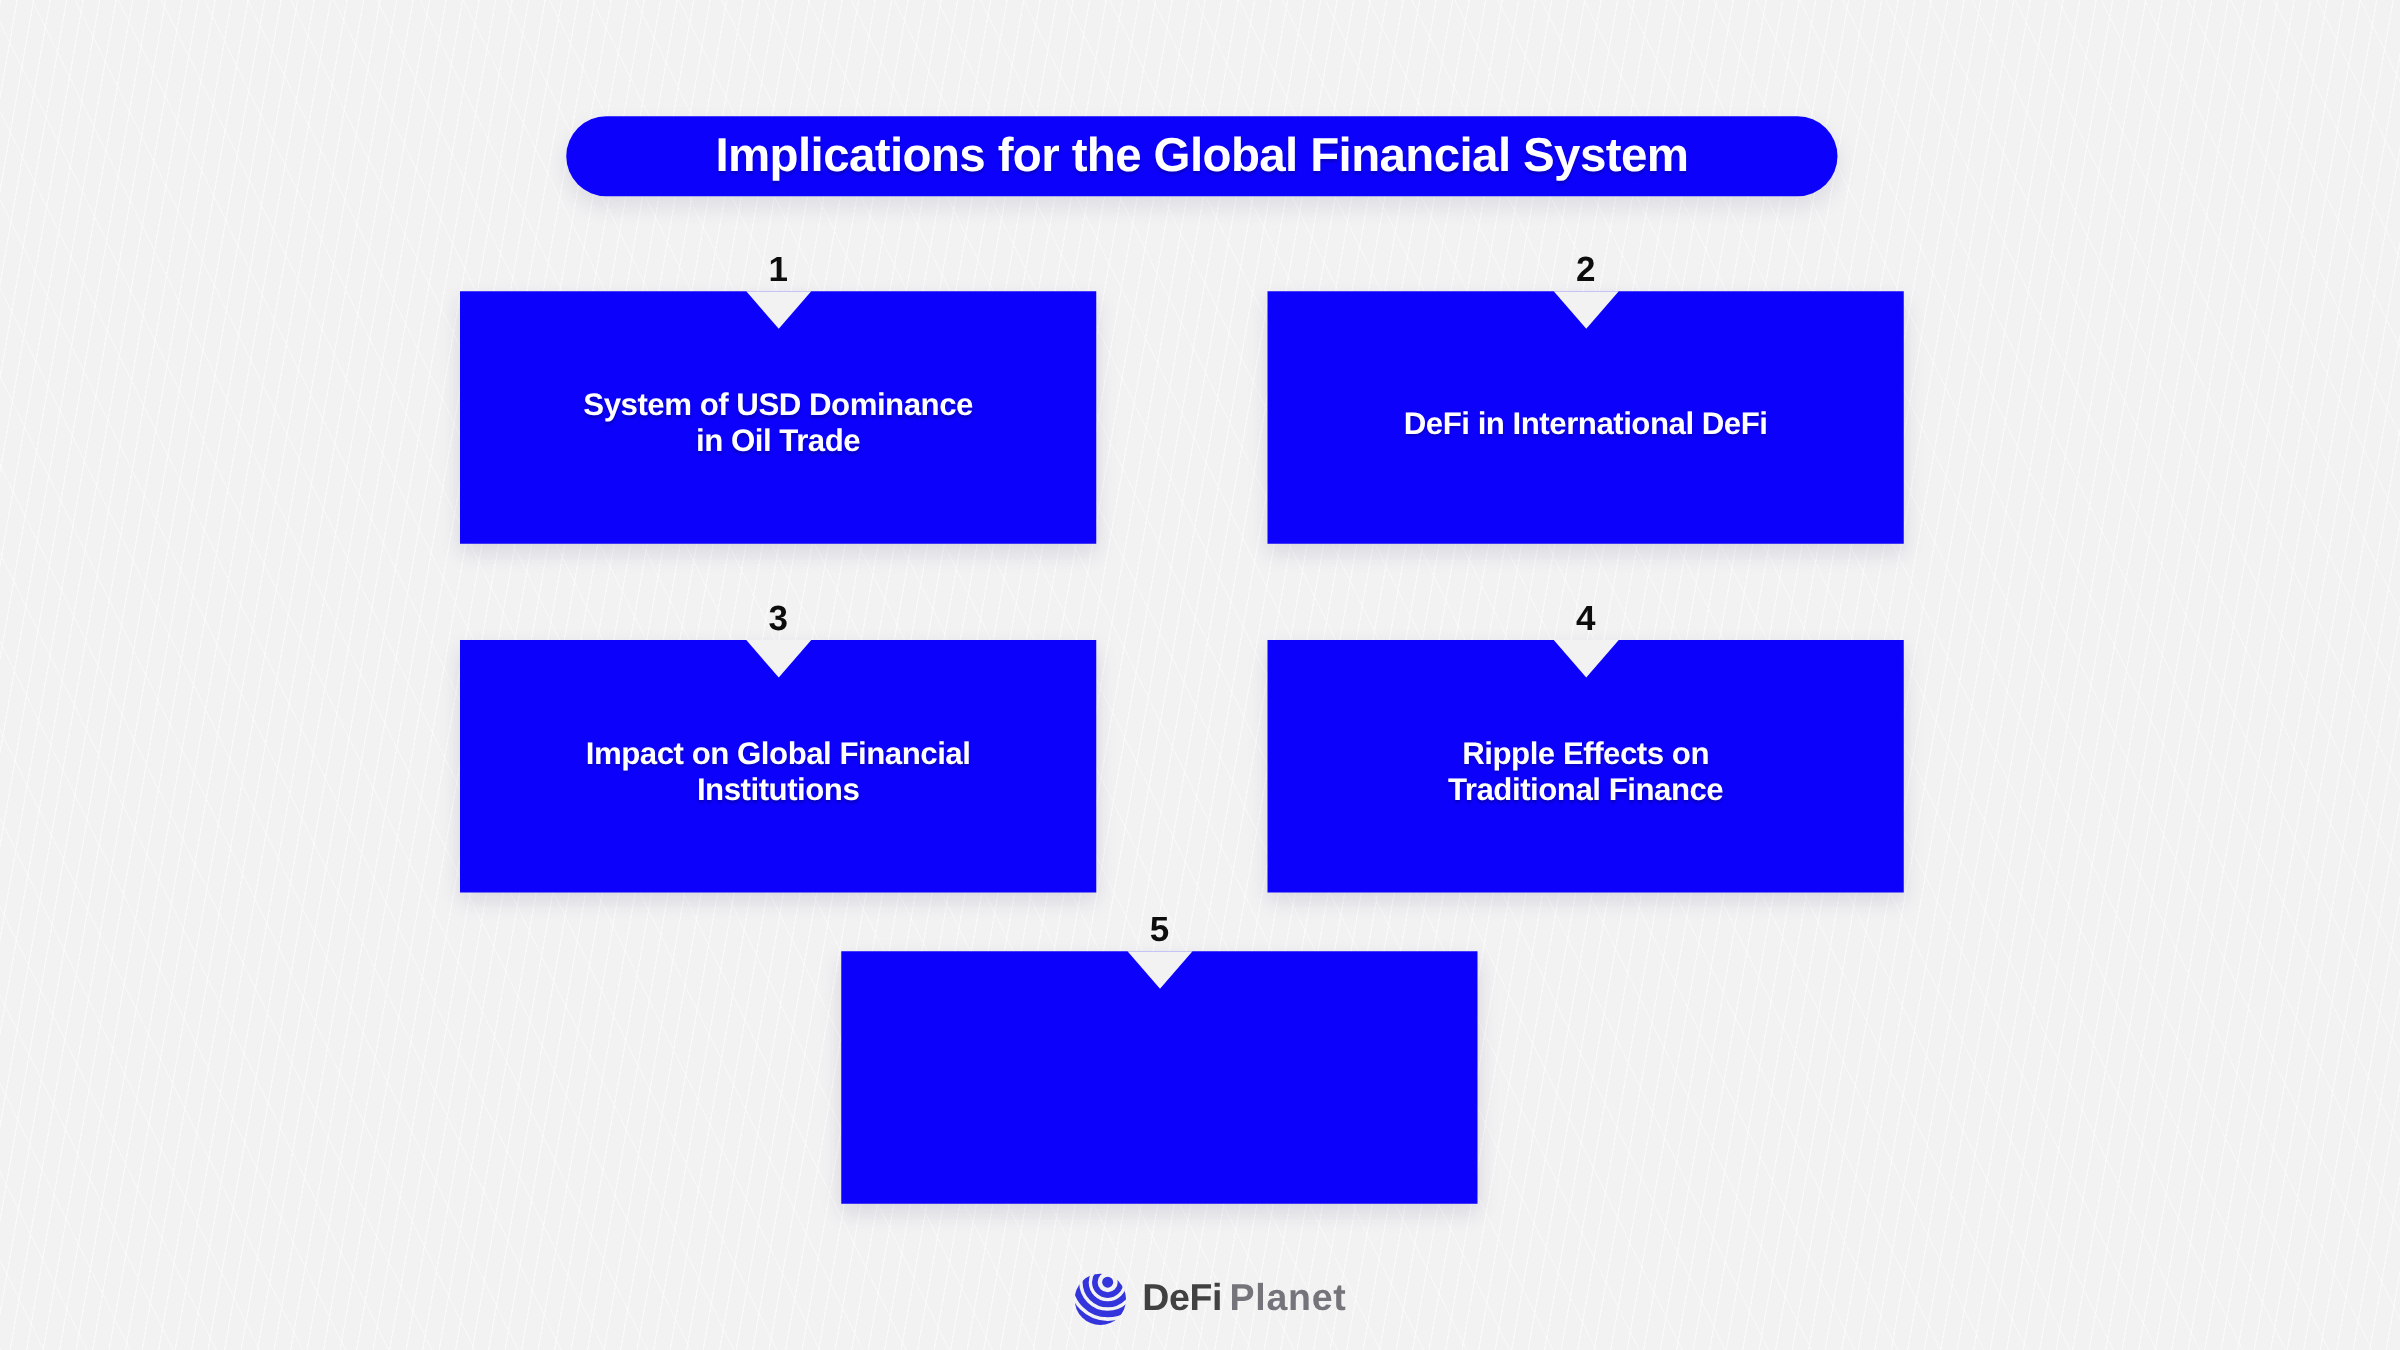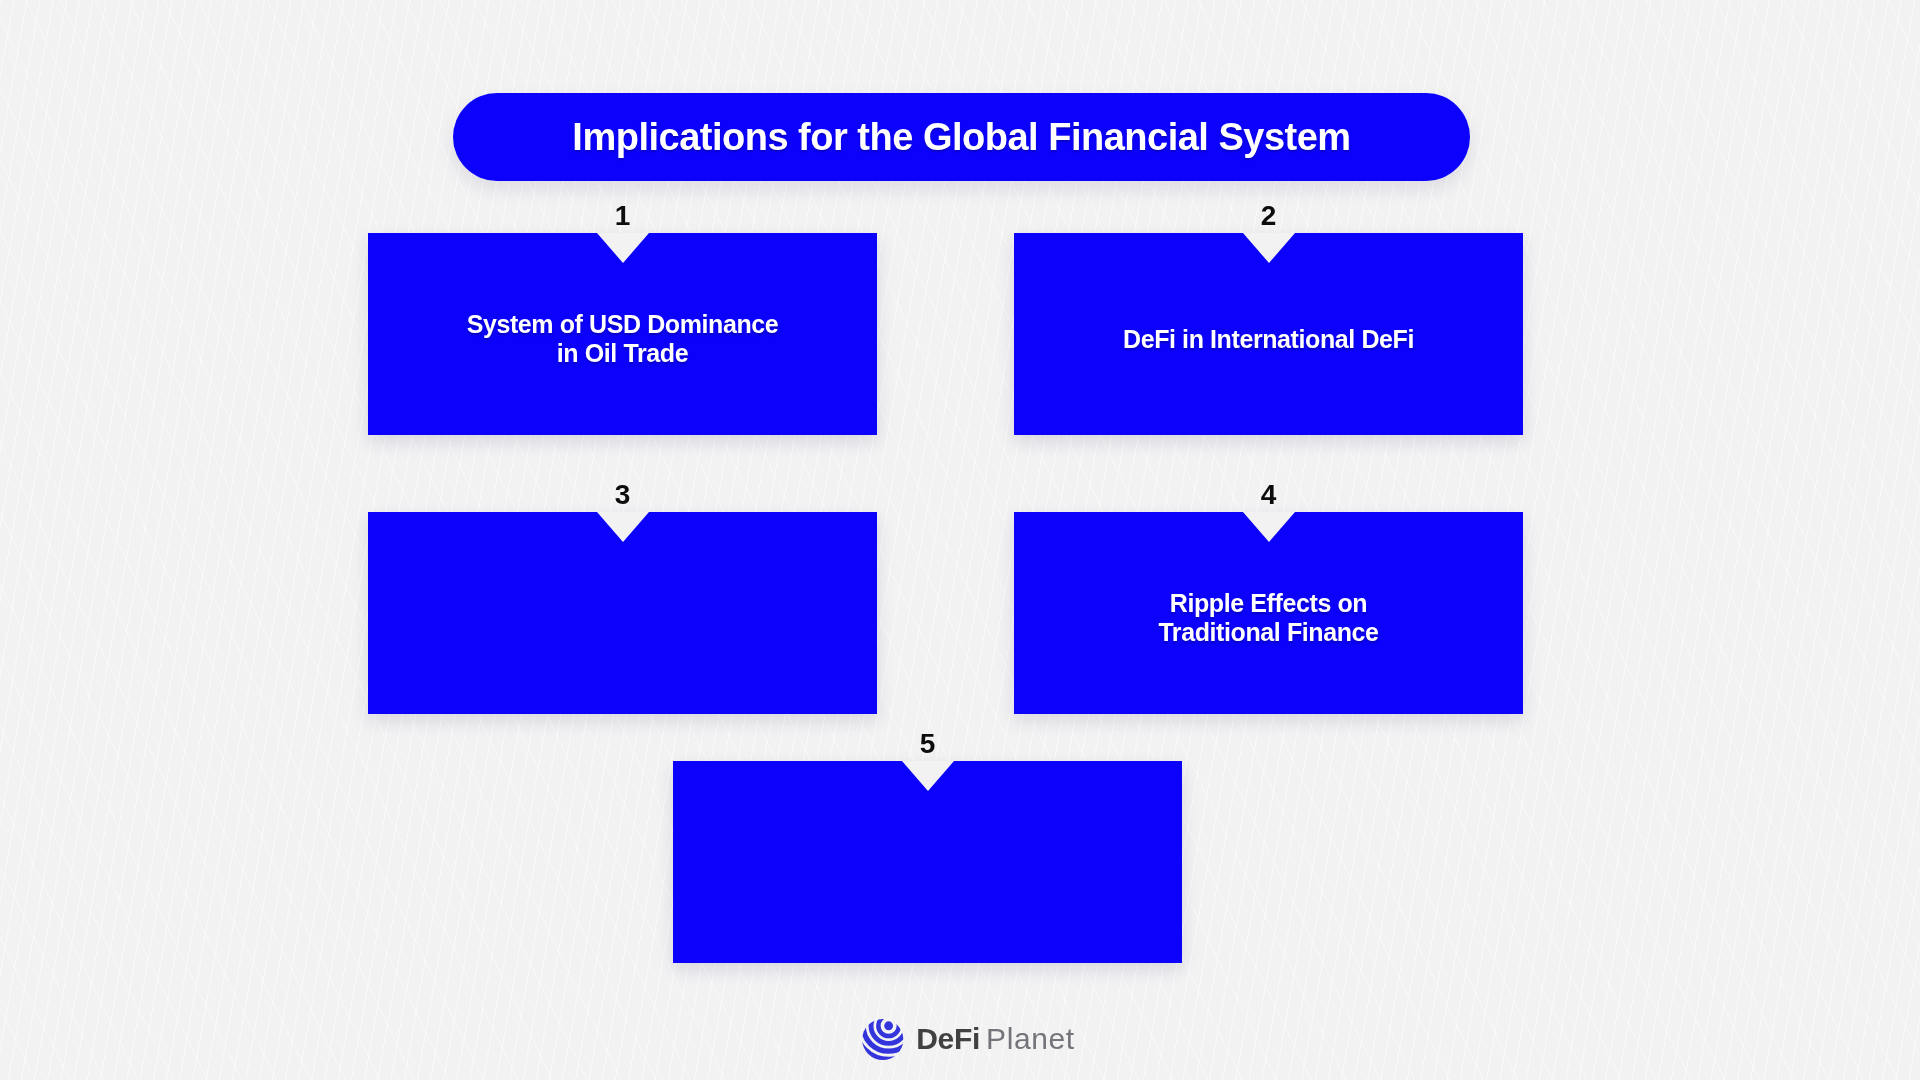--- a/index.html
+++ b/index.html
@@ -7,21 +7,21 @@
     position:relative;
     width:1920px;height:1080px;
     overflow:hidden;
     font-family:"Liberation Sans",sans-serif;
     background-color:#f2f2f3;
     background-image:
       repeating-linear-gradient(100deg, rgba(255,255,255,.55) 0px, rgba(255,255,255,.55) 1px, transparent 1px, transparent 13px),
       repeating-linear-gradient(64deg, rgba(255,255,255,.38) 0px, rgba(255,255,255,.38) 1px, transparent 1px, transparent 31px);
   }
   .title-pill{
-    position:absolute;left:453px;top:93px;width:1017px;height:88px;
+    position:absolute;left:453px;top:93px;width:1017px;height:64px;
     border-radius:44px;background:#0c02fb;
     display:flex;align-items:center;justify-content:center;
     box-shadow:0 8px 18px rgba(30,30,90,.10);
   }
   .title-pill h1{
     margin:0;font-size:38px;font-weight:bold;color:#ffffff;
     letter-spacing:-0.5px;
     text-shadow:0 2px 2px rgba(0,0,60,.28);
   }
   .card{
@@ -54,21 +54,21 @@
   }
   .brand{
     position:absolute;top:1015px;left:calc(50% + 7px);transform:translateX(-50%);
     display:flex;align-items:center;
   }
   .globe{display:flex;align-items:center;margin-right:10px;}
   .brand-defi{
     font-size:30px;font-weight:bold;color:#414141;letter-spacing:-0.3px;
   }
   .brand-planet{
-    font-size:30px;font-weight:400;color:#74747a;letter-spacing:0.6px;margin-left:6px;
+    font-size:30px;font-weight:700;color:#74747a;letter-spacing:0.6px;margin-left:6px;
   }
 </style>
 </head>
 <body>
 
 <div class="canvas">
 
   <div class="title-pill">
     <h1>Implications for the Global Financial System</h1>
   </div>
@@ -82,20 +82,22 @@
 
   <div class="card c2">
     <span class="card-num">2</span>
     <span class="notch"></span>
     <p class="card-label">DeFi in International DeFi</p>
   </div>
 
   <div class="card c3">
     <span class="card-num">3</span>
     <span class="notch"></span>
+    <p class="card-label">Impact on Global Financial
+Institutions</p>
   </div>
 
   <div class="card c4">
     <span class="card-num">4</span>
     <span class="notch"></span>
     <p class="card-label">Ripple Effects on
 Traditional Finance</p>
   </div>
 
   <div class="card c5">

